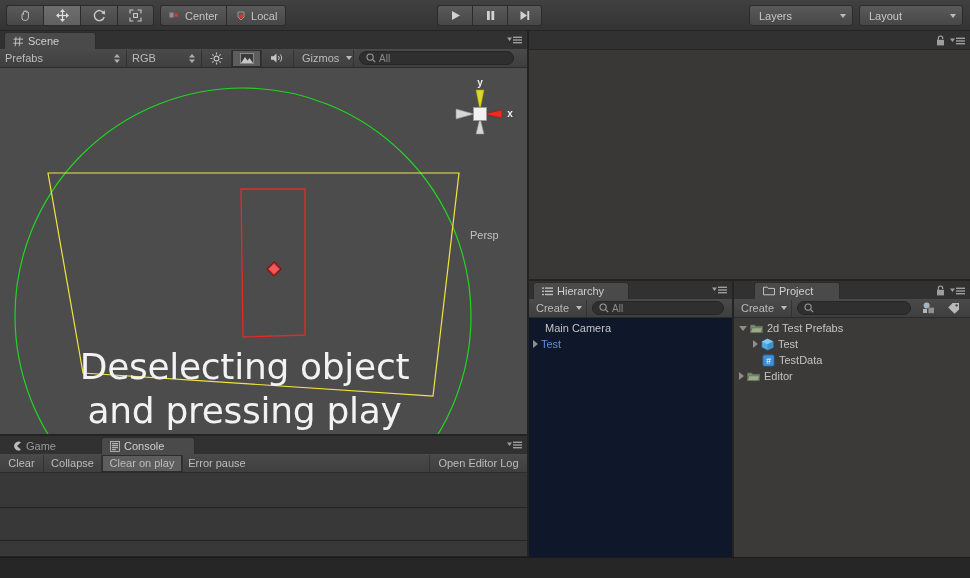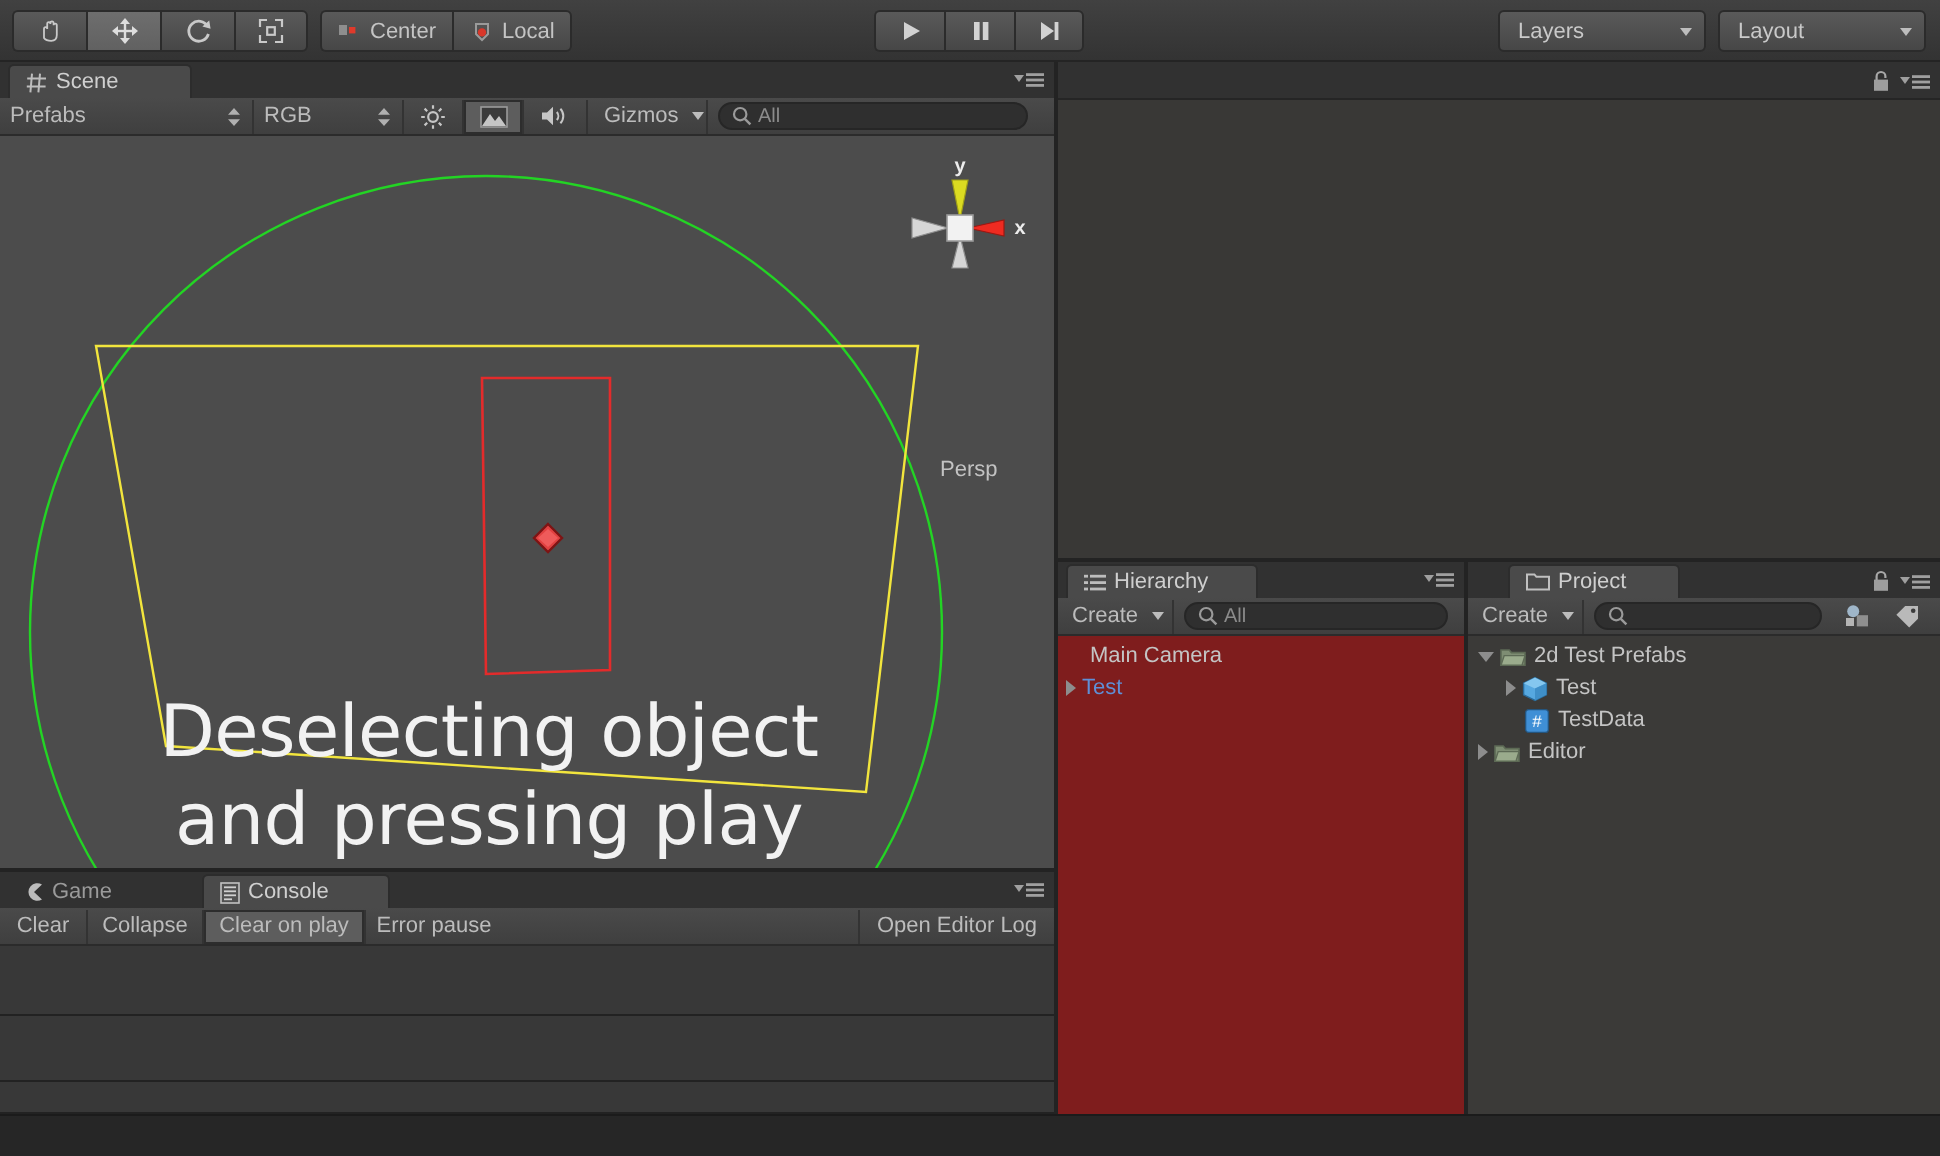--- a/index.html
+++ b/index.html
@@ -223,21 +223,21 @@
     width: 441px; height: 229px;
     background: #393836;
   }
 
   
   #hierarchy-panel { left: 529px; top: 281px; width: 203px; height: 276px; }
   #hierarchy-body {
     position: absolute;
     left: 0; top: 37px;
     width: 203px; height: 239px;
-    background: #7f1d1d;
+    background: #0f172a;
   }
   
   #project-panel { left: 734px; top: 281px; width: 236px; height: 276px; }
   #project-body {
     position: absolute;
     left: 0; top: 37px;
     width: 236px; height: 239px;
     background: #3b3a38;
   }
 

